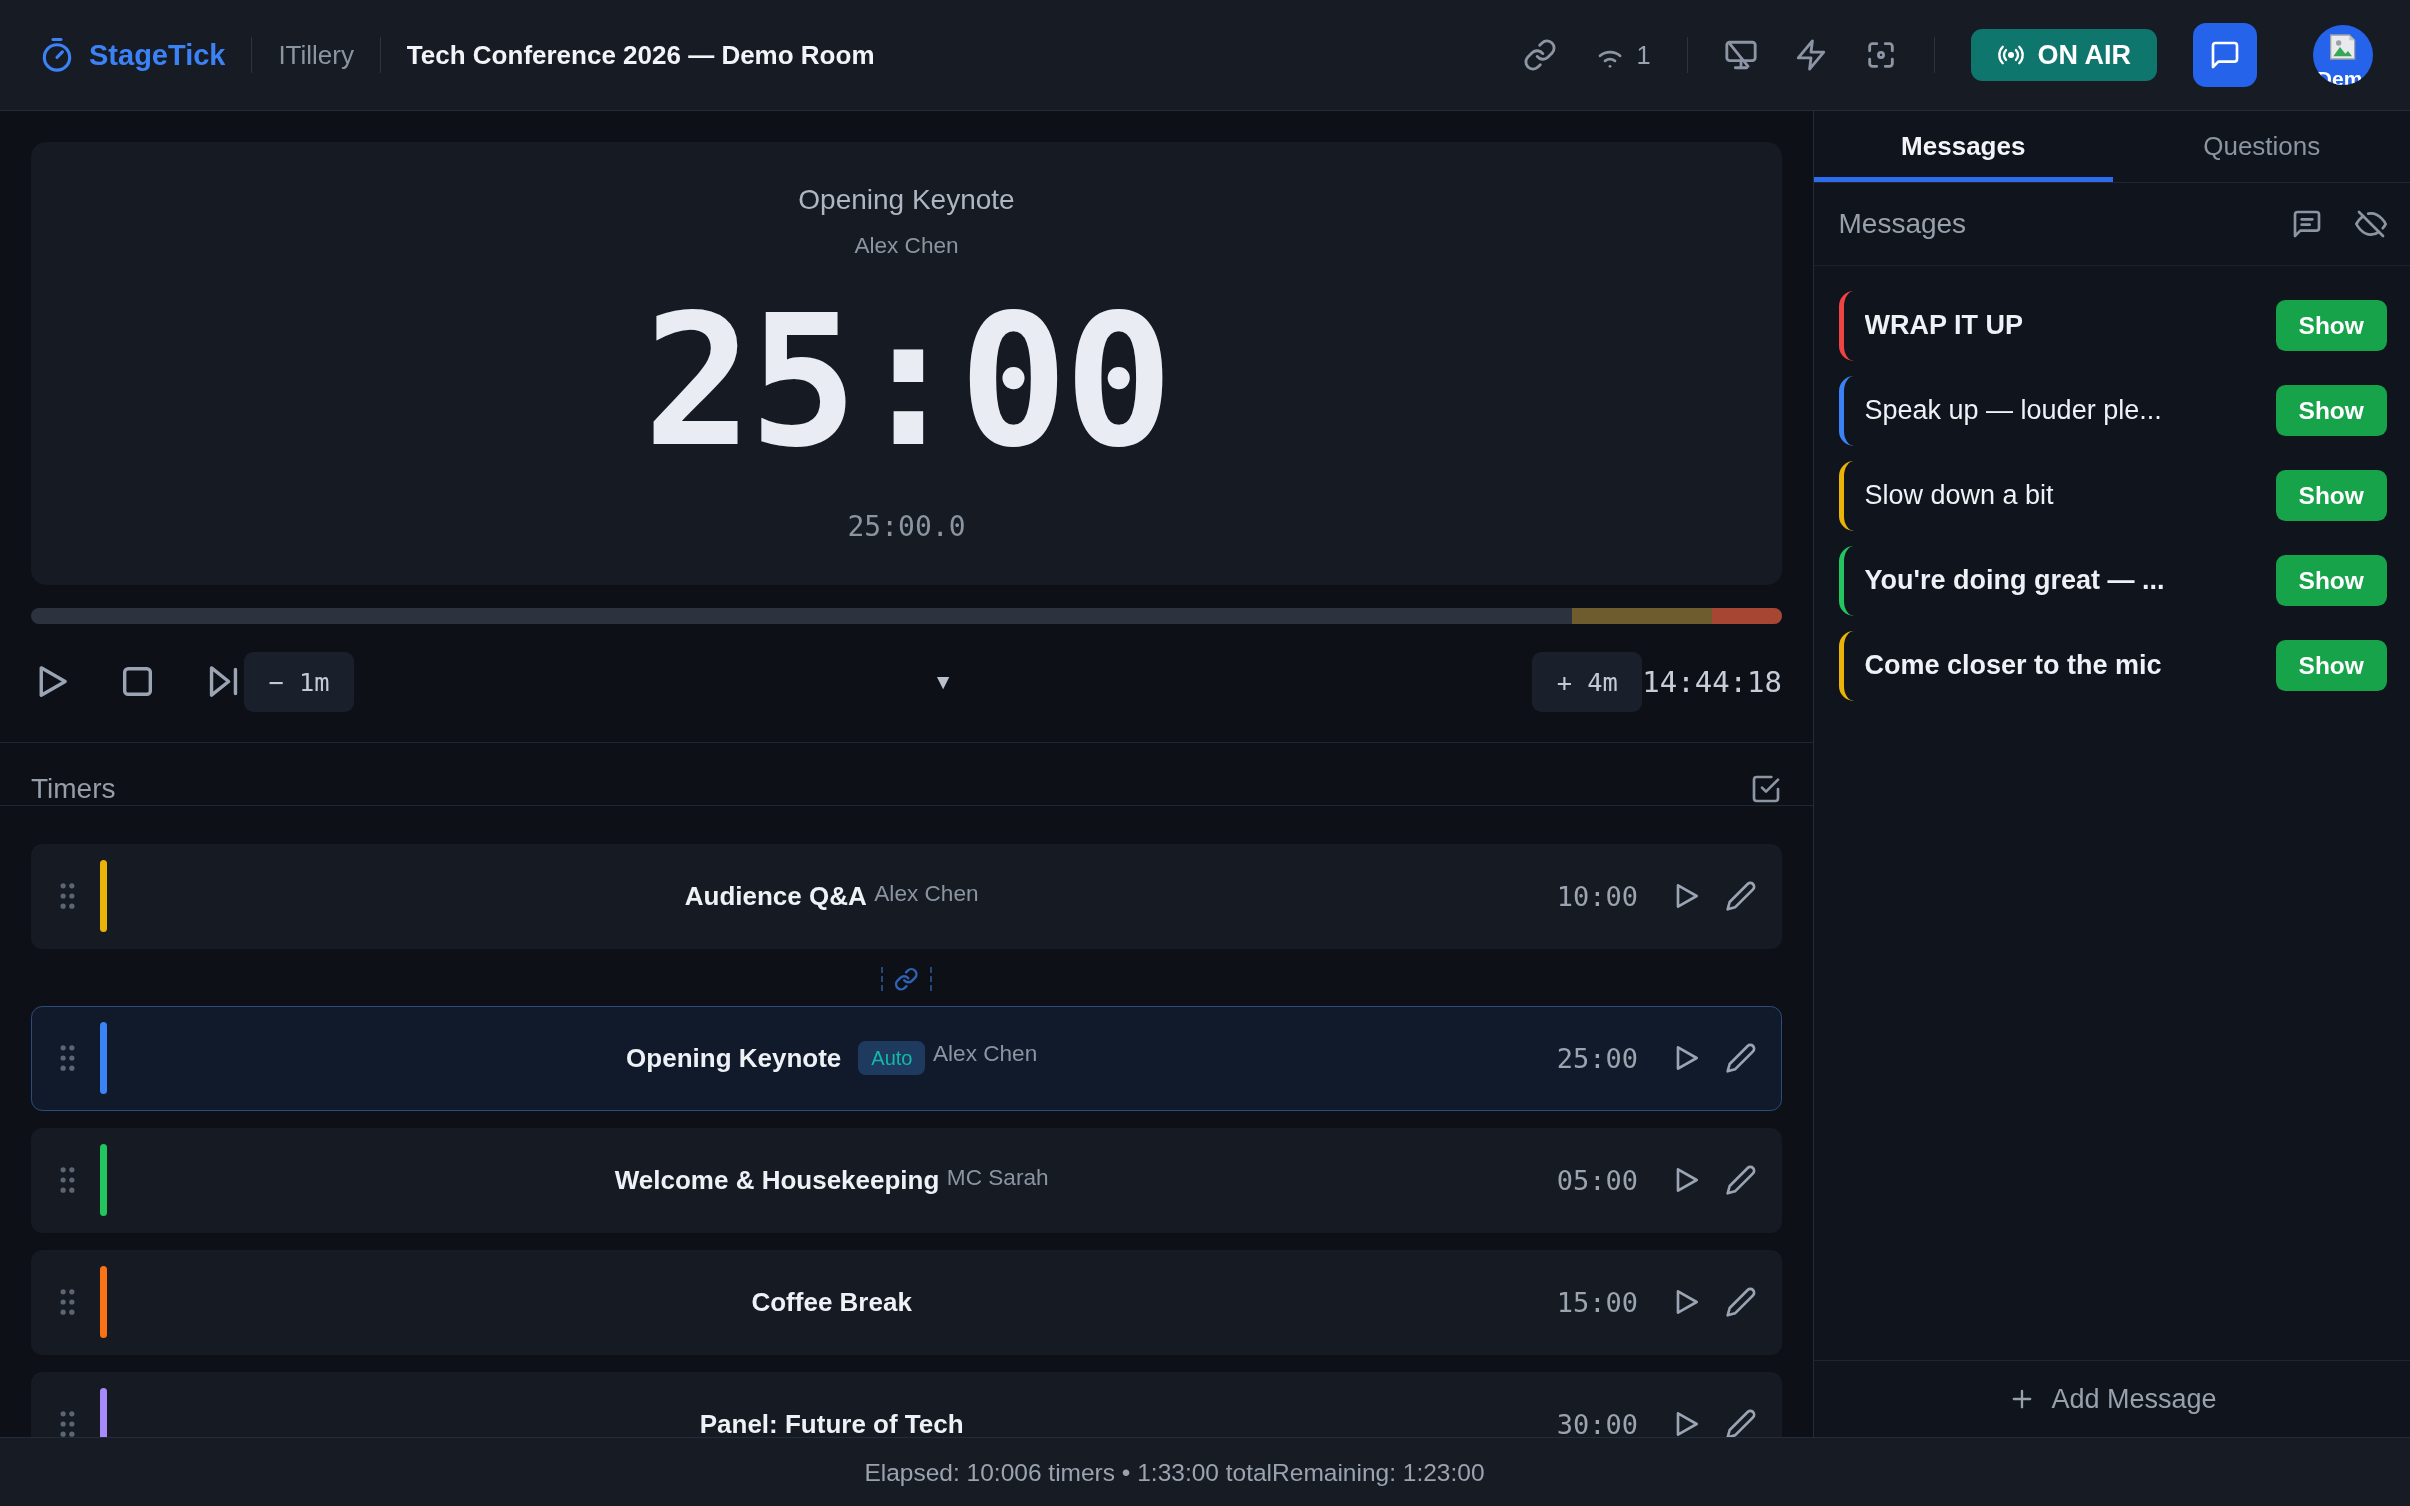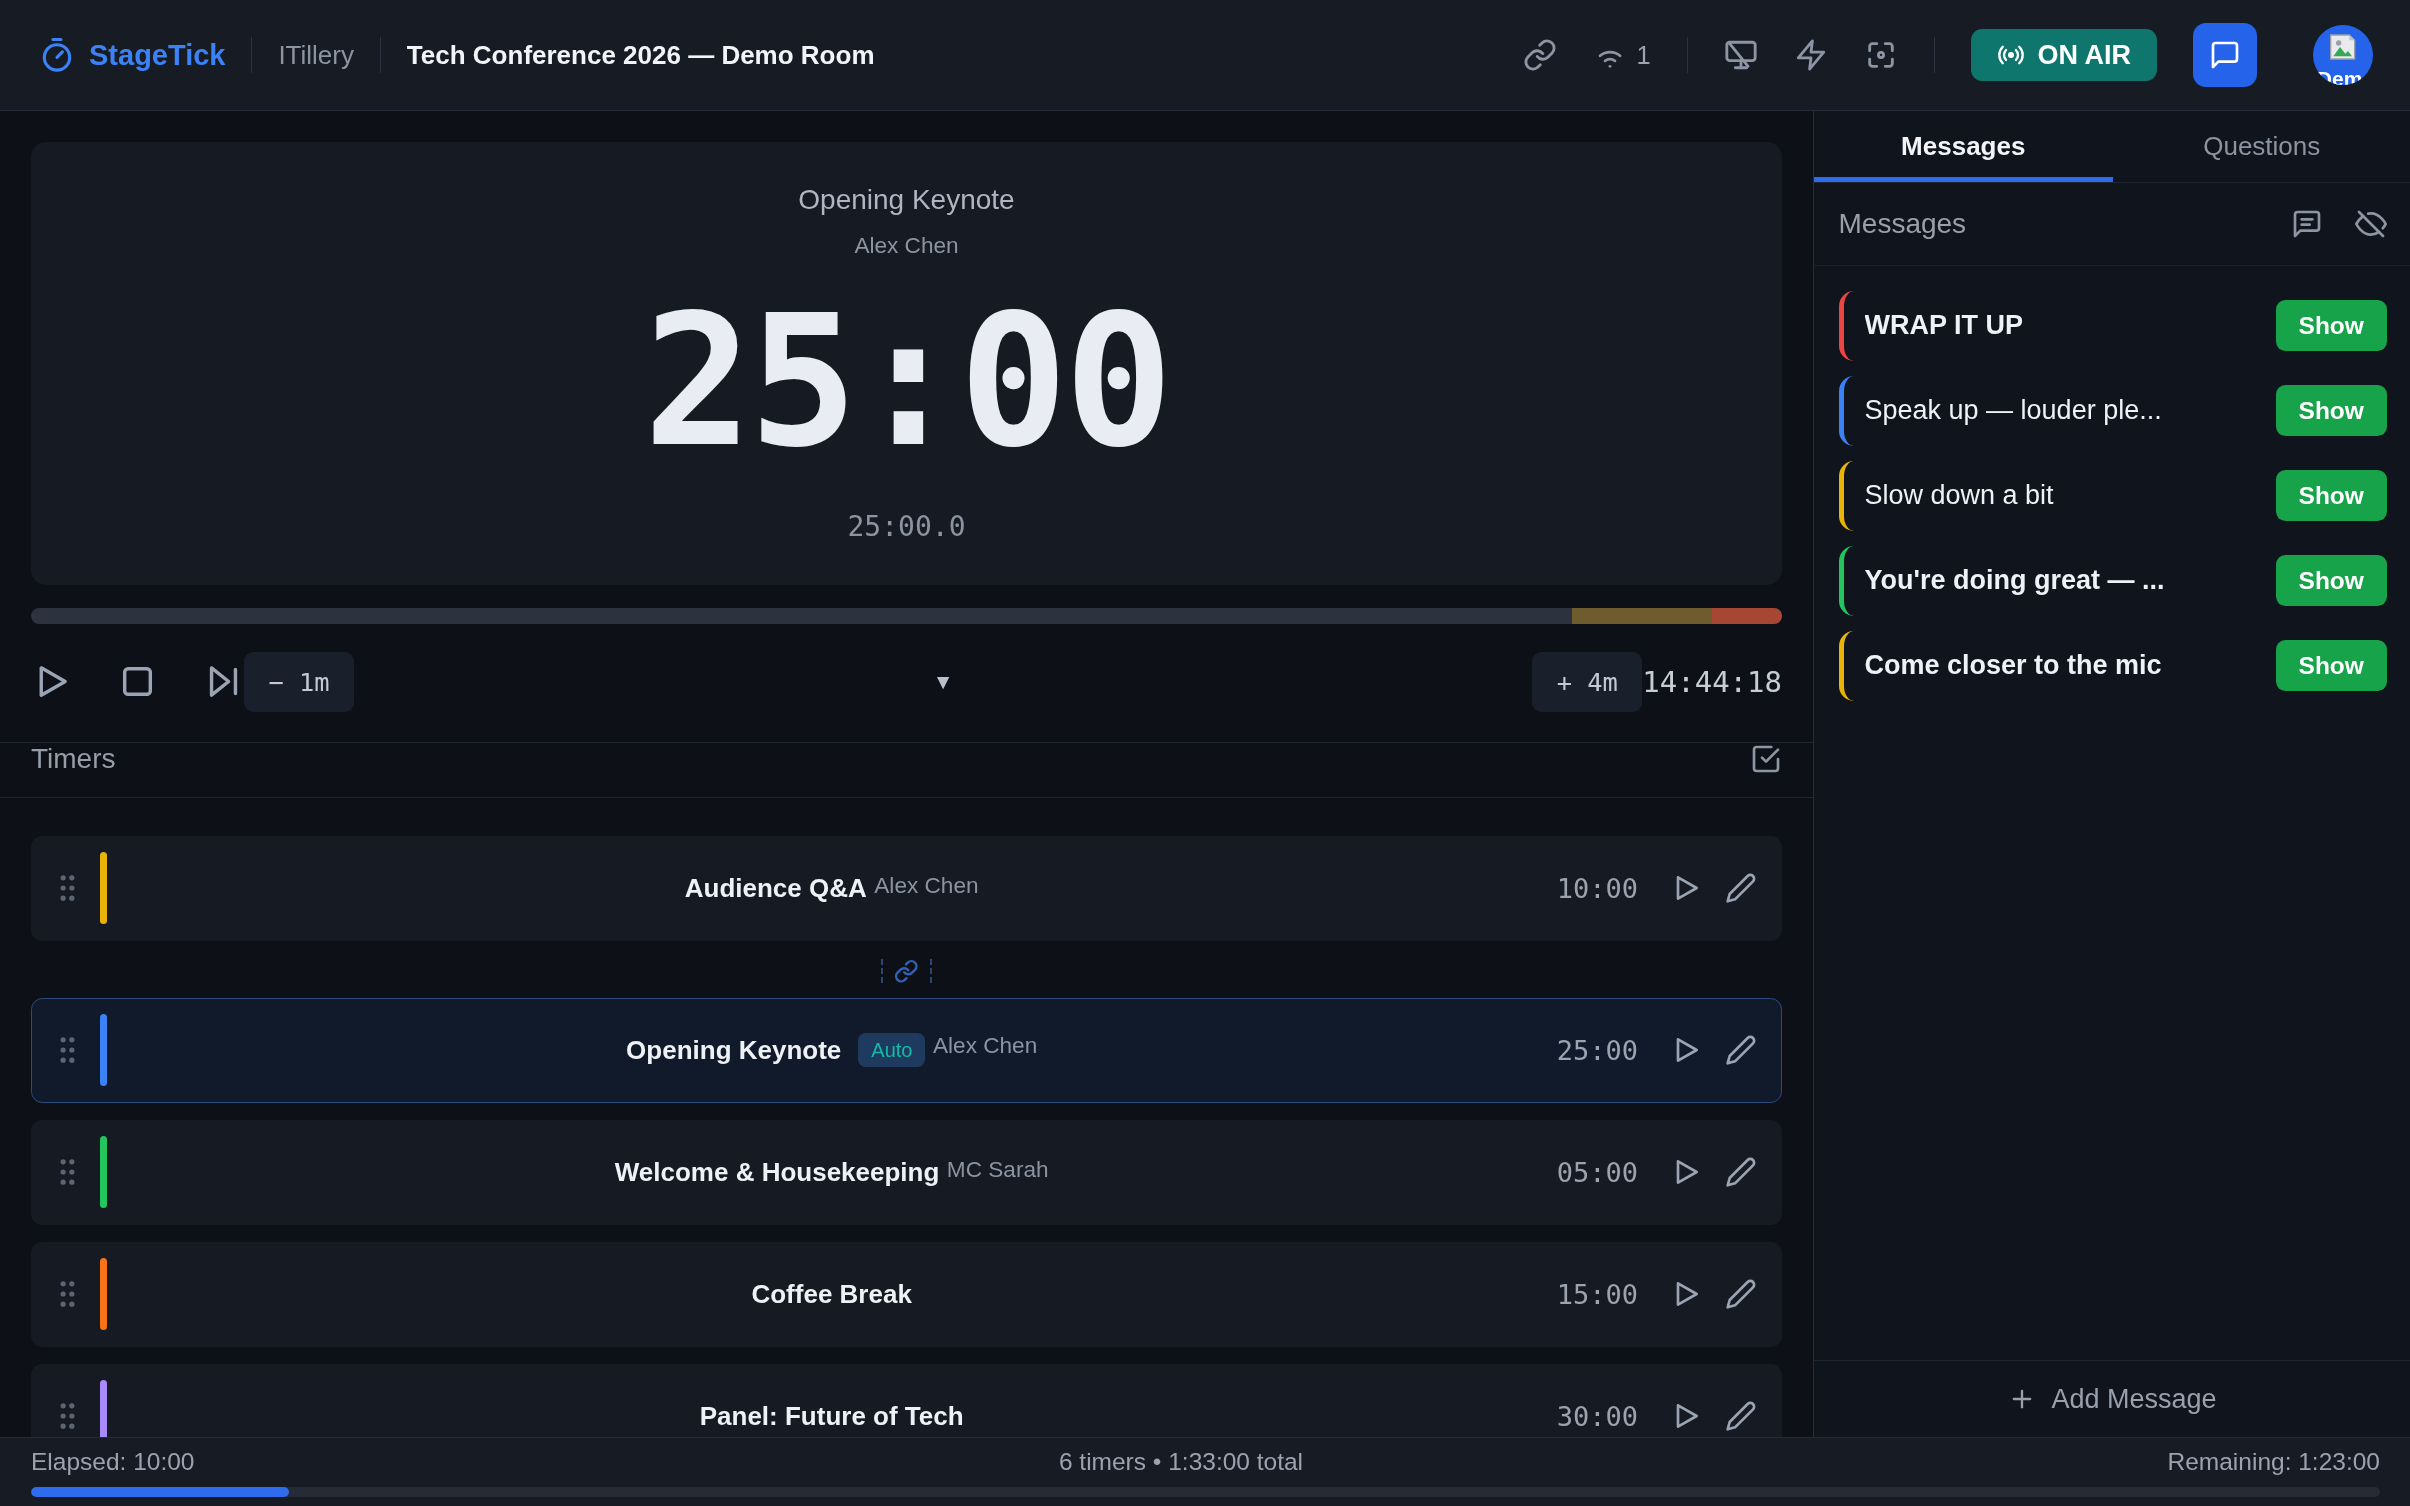--- a/index.html
+++ b/index.html
@@ -74,21 +74,21 @@
   .adj-btn {
     background:#1a202b; border:none; border-radius:9.4px; color:#c3cad4;
     font-family:"DejaVu Sans Mono", monospace; font-size:25.4px; padding:15px 24.5px; cursor:pointer;
   }
   .caret { color:#b9c1cc; font-size:21px; cursor:pointer; }
   .clock { color:#c7cdd6; font-size:29px; }
 
   
   .timers-header {
     margin-top:30px; border-top:0.9px solid #1f2630; border-bottom:0.9px solid #1f2630;
-    height:56px; display:flex; align-items:flex-start; justify-content:space-between; padding:0 31px;
+    height:64px; display:flex; align-items:flex-end; justify-content:space-between; padding:0 31px;
   }
   .timers-title { color:#959ea9; font-size:28px; }
   .hicon { width:32px; height:32px; stroke:#8b95a3; stroke-width:2; fill:none;
            stroke-linecap:round; stroke-linejoin:round; cursor:pointer; }
   .timer-list { flex:1; overflow:hidden; padding:38px 31px 0 31px; display:flex; flex-direction:column; }
   .timer-row {
     background:#151a23; border:1.9px solid transparent; border-radius:11.3px; height:105px;
     flex:0 0 105px; display:flex; align-items:center; padding:0 24.5px; gap:22.6px; margin-bottom:17px;
     cursor:pointer;
   }
@@ -137,21 +137,21 @@
   .add-msg {
     height:77px; flex:0 0 77px; border-top:0.9px solid #1f2630;
     display:flex; align-items:center; justify-content:center; gap:15px;
     color:#98a0ab; font-size:27px; cursor:pointer; background:none; border-left:none; border-right:none; border-bottom:none;
     font-family:inherit;
   }
   .add-msg svg { width:28px; height:28px; stroke:#98a0ab; stroke-width:2; stroke-linecap:round; }
 
   
   .footer { height:70px; flex:0 0 70px; background:#171b24; border-top:0.9px solid #252c39;
-            display:flex; flex-direction:column; justify-content:center; }
+            display:flex; flex-direction:row; justify-content:center; }
   .footer-row { display:flex; align-items:center; padding:0 31px; color:#9aa3af; font-size:24.5px; }
   .footer-row .mid { flex:1; text-align:center; }
   .footer-bar { margin:11.3px 31px 0 31px; height:10.4px; border-radius:5.6px; background:#262c36;
                 overflow:hidden; }
   .footer-fill { height:100%; border-radius:5.6px; background:#2f6bed; }
 </style>
 </head>
 <body>
 
 <div class="app">

